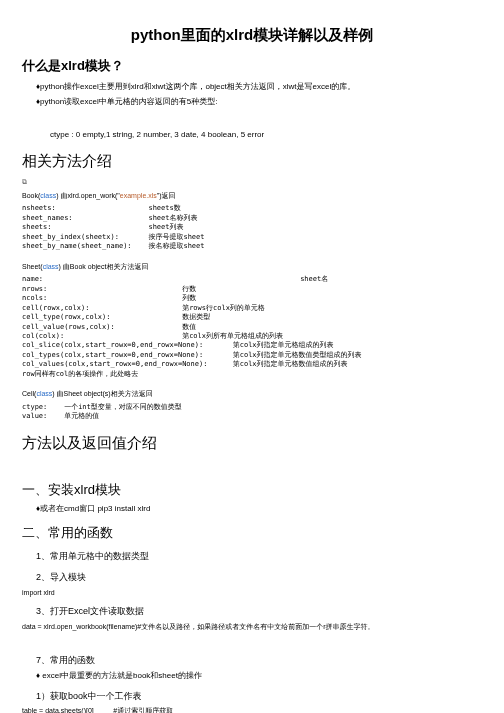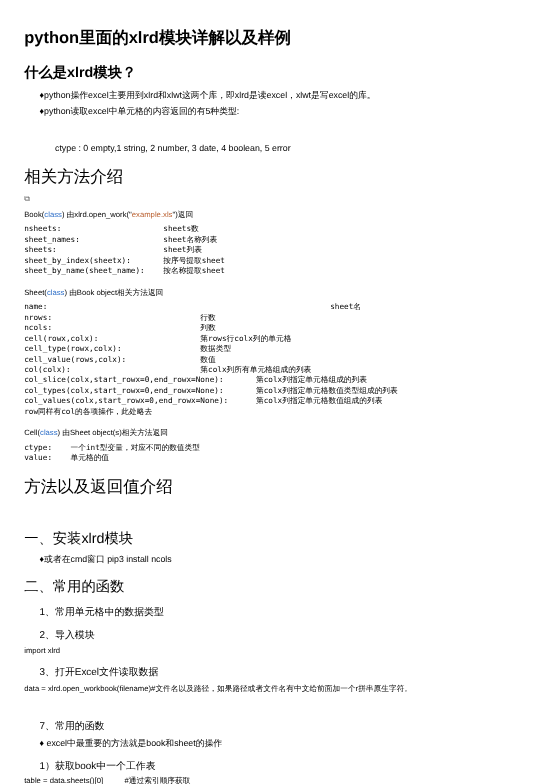--- a/index.html
+++ b/index.html
@@ -8,21 +8,21 @@
     padding: 18px 22px;
     width: 504px;
     box-sizing: border-box;
     font-size: 8px;
     color: #000;
     line-height: 1.4;
   }
   h1 {
     font-size: 15px;
     font-weight: bold;
-    text-align: left;
+    text-align: center;
     margin: 6px 0 12px 0;
   }
   h2 {
     font-size: 13px;
     font-weight: bold;
     margin: 8px 0 6px 0;
   }
   .bullet-line {
     margin: 4px 0 4px 14px;
     font-size: 8px;
@@ -63,21 +63,21 @@
     white-space: pre;
   }
 </style>
 </head>
 <body>
 
 <h1>python里面的xlrd模块详解以及样例</h1>
 
 <h2>什么是xlrd模块？</h2>
 
-<div class="bullet-line">♦python操作excel主要用到xlrd和xlwt这两个库，即xlrd是读excel，xlwt是写excel的库。</div>
+<div class="bullet-line">♦python操作excel主要用到xlrd和xlwt这两个库，object相关方法返回，xlwt是写excel的库。</div>
 <div class="bullet-line">♦python读取excel中单元格的内容返回的有5种类型:</div>
 <div class="indent-line">ctype :  0 empty,1 string, 2 number, 3 date, 4 boolean, 5 error</div>
 
 <div class="section-head">相关方法介绍</div>
 
 <div class="icon-line">⧉</div>
 
 <div class="small-code"><span>Book(</span><span class="kw">class</span><span>) 由xlrd.open_work("</span><span class="str">example.xls</span><span>")返回</span></div>
 
 <div class="code-block">nsheets:                      sheets数
@@ -103,21 +103,21 @@
 <div class="small-code"><span>Cell(</span><span class="kw">class</span><span>) 由Sheet object(s)相关方法返回</span></div>
 
 <div class="code-block">ctype:    一个int型变量，对应不同的数值类型
 value:    单元格的值</div>
 
 <div class="section-head">方法以及返回值介绍</div>
 
 <div style="height:12px"></div>
 
 <div class="subhead">一、安装xlrd模块</div>
-<div class="bullet-line">♦或者在cmd窗口  pip3 install  ncols</div>
+<div class="bullet-line">♦或者在cmd窗口  pip3 install  xlrd</div>
 
 <div class="subhead">二、常用的函数</div>
 
 <div class="num-item">1、常用单元格中的数据类型</div>
 <div class="num-item">2、导入模块</div>
 <div class="small-code">import xlrd</div>
 
 <div class="num-item">3、打开Excel文件读取数据</div>
 <div class="small-code">data = xlrd.open_workbook(filename)#文件名以及路径，如果路径或者文件名有中文给前面加一个r拼串原生字符。</div>
 

